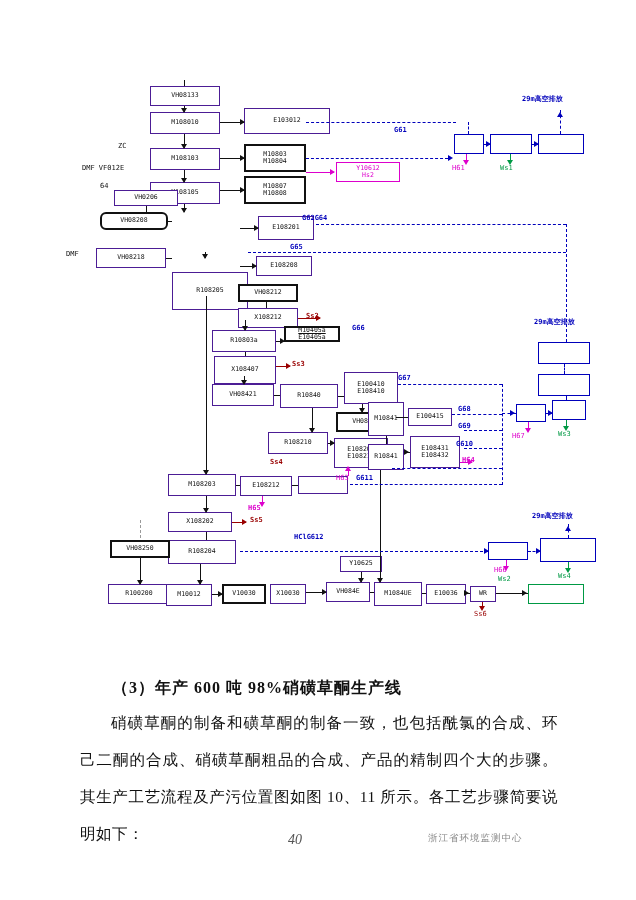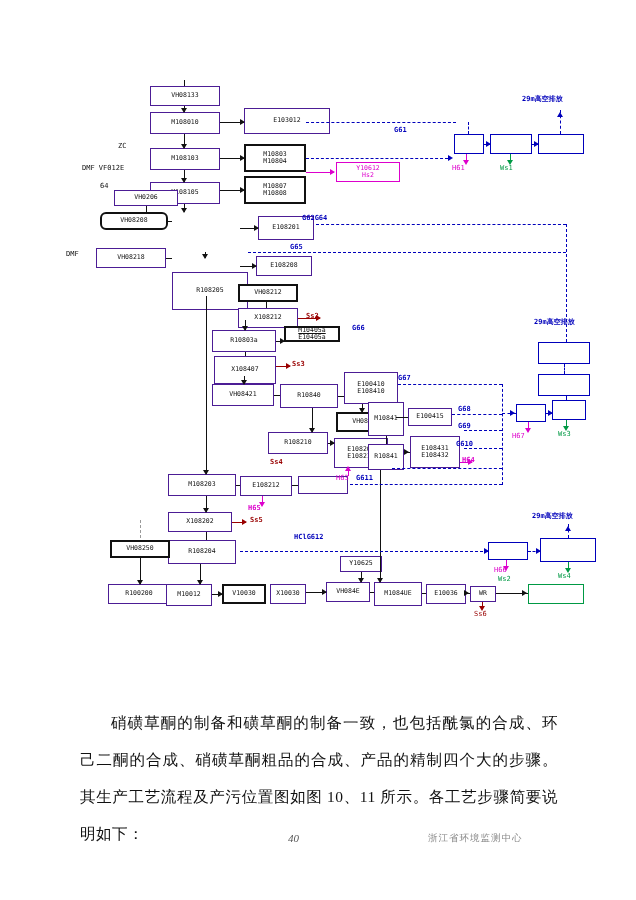--- a/index.html
+++ b/index.html
@@ -17,21 +17,21 @@
   .s-b{border:1px solid #0000bb;color:#0000bb;}
   .s-m{border:1px solid #dd00cc;color:#dd00cc;}
   .s-g{border:1.5px solid #009944;color:#009944;}
   .ln{position:absolute;}
   .lbl{position:absolute;font-family:"DejaVu Sans Mono",monospace;font-size:7px;line-height:8px;white-space:nowrap;}
   .caption{position:absolute;top:644px;left:0;width:636px;text-align:center;font-weight:bold;
            font-size:13.5px;letter-spacing:1px;}
   .heading{position:absolute;top:678px;left:112px;margin:0;font-size:16px;font-weight:bold;letter-spacing:1px;}
   .para{position:absolute;top:704px;left:80px;width:478px;margin:0;font-size:15.5px;line-height:37px;
         text-align:justify;text-indent:2em;letter-spacing:.5px;}
-  .pageno{position:absolute;top:832px;left:288px;font-size:11px;color:#555;font-style:italic;}
+  .pageno{position:absolute;top:832px;left:288px;font-size:14px;color:#555;font-style:italic;}
   .footright{position:absolute;top:832px;left:428px;font-size:9.5px;color:#888;letter-spacing:1px;text-align:right;}
 </style>
 </head>
 <body>
 
 <div class="page">
 
   <div class="diagram">
       <div class="nd s-k" style="width: 70px; height: 20px; left: 150px; top: 86px;">VH08133</div>
       <div class="nd s-k" style="width: 70px; height: 22px; left: 150px; top: 112px;">M108010</div>
@@ -252,18 +252,19 @@
       <div class="lbl" style="color: rgb(221, 0, 204); left: 452px; top: 164px;">H61</div>
       <div class="lbl" style="color: rgb(221, 0, 204); left: 494px; top: 566px;">H66</div>
       <div class="lbl" style="color: rgb(221, 0, 204); left: 512px; top: 432px;">H67</div>
       <div class="lbl" style="color: rgb(0, 153, 68); left: 500px; top: 164px;">Ws1</div>
       <div class="lbl" style="color: rgb(0, 153, 68); left: 498px; top: 575px;">Ws2</div>
       <div class="lbl" style="color: rgb(0, 153, 68); left: 558px; top: 430px;">Ws3</div>
       <div class="lbl" style="color: rgb(0, 153, 68); left: 558px; top: 572px;">Ws4</div>
     </div>
 
 
+  <h3 class="heading">（3）年产 600 吨 98%硝磺草酮生产线</h3>
 
   <p class="para">硝磺草酮的制备和磺草酮的制备一致，也包括酰氯的合成、环己二酮的合成、硝磺草酮粗品的合成、产品的精制四个大的步骤。其生产工艺流程及产污位置图如图 10、11 所示。各工艺步骤简要说明如下：</p>
 
   <span class="pageno">40</span>
   <span class="footright">浙江省环境监测中心</span>
 </div>
 
 </body></html>

